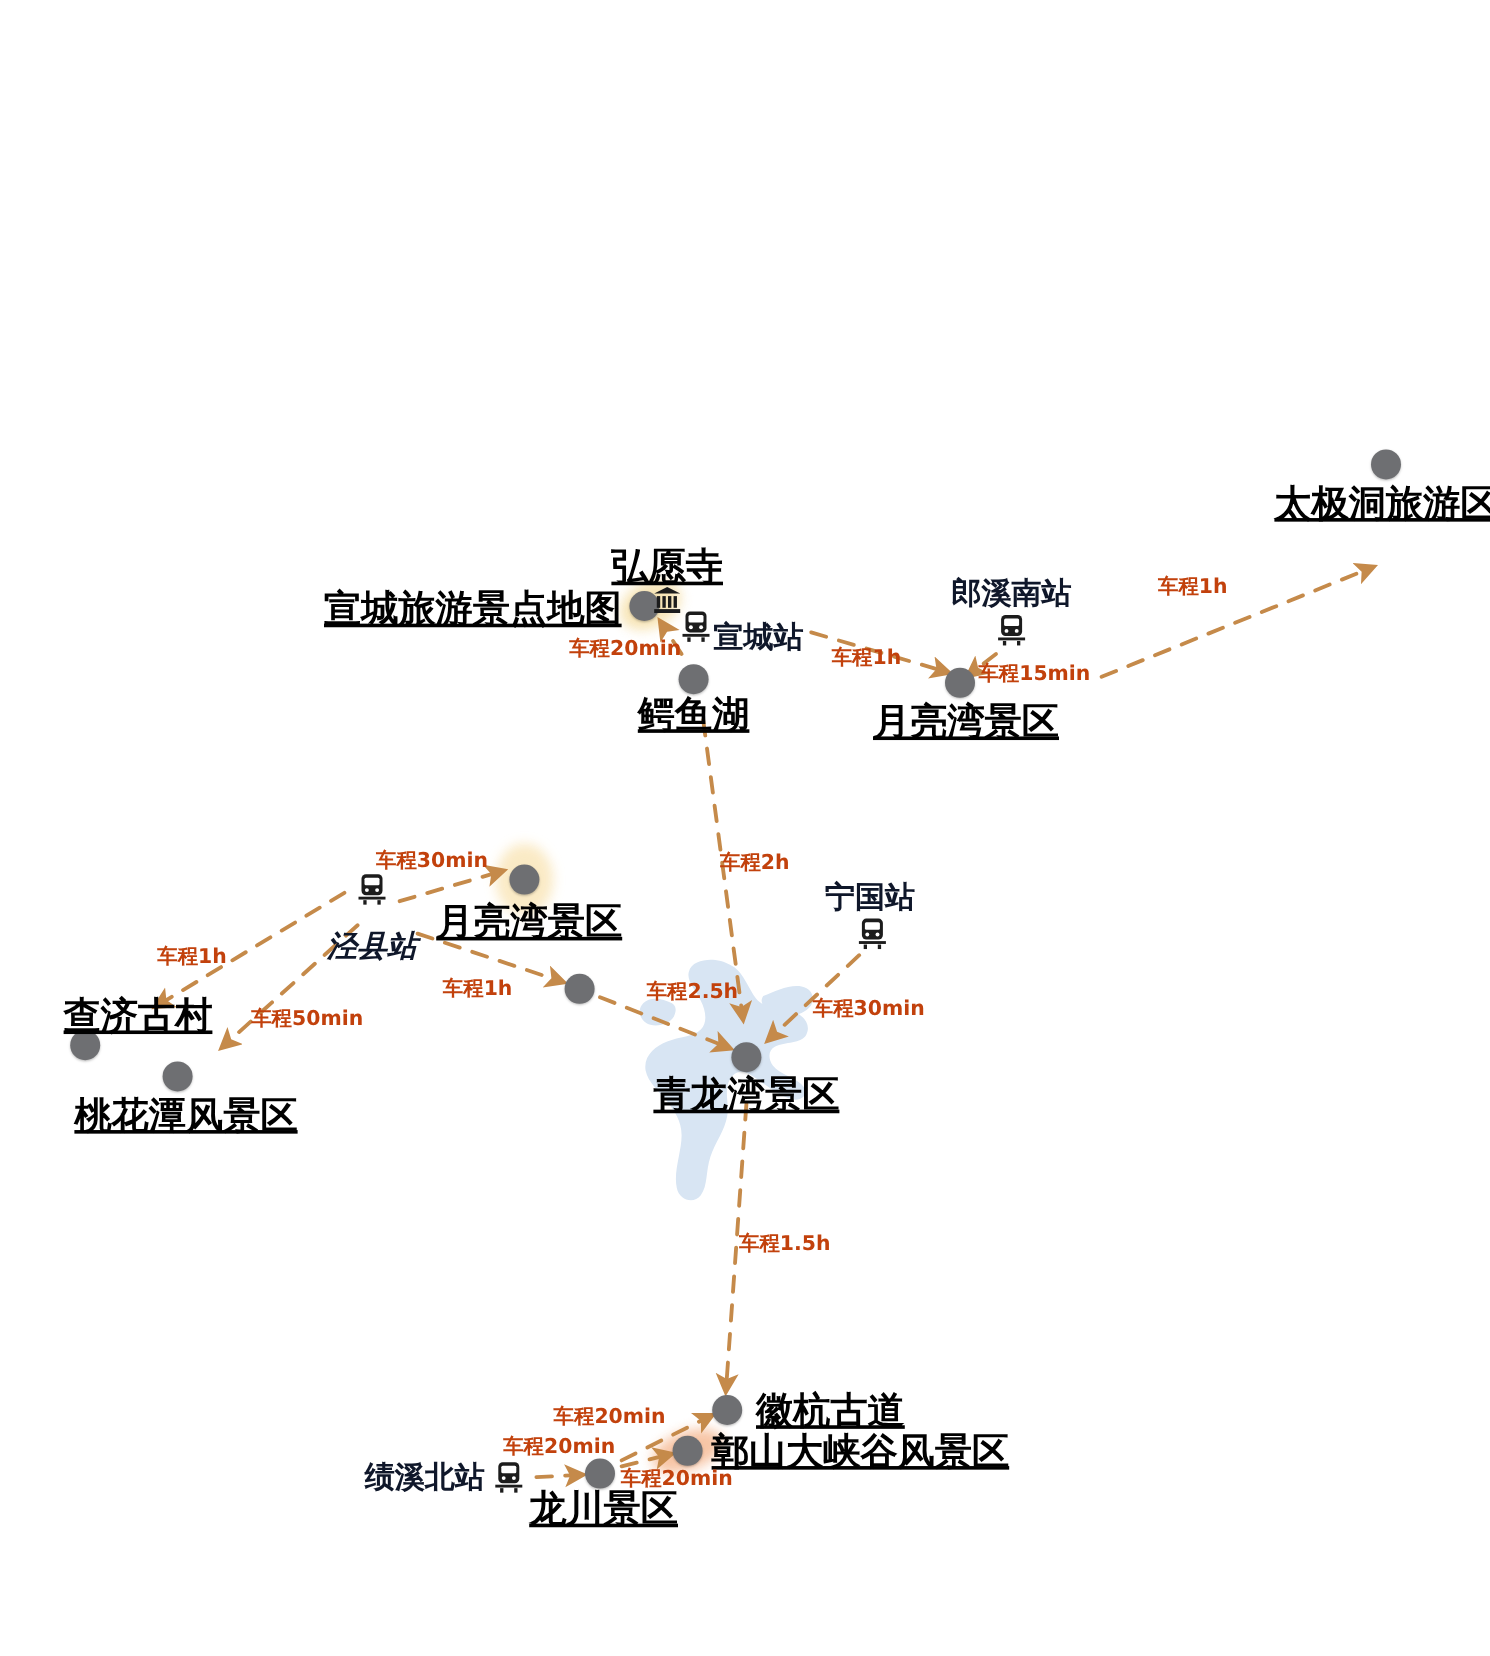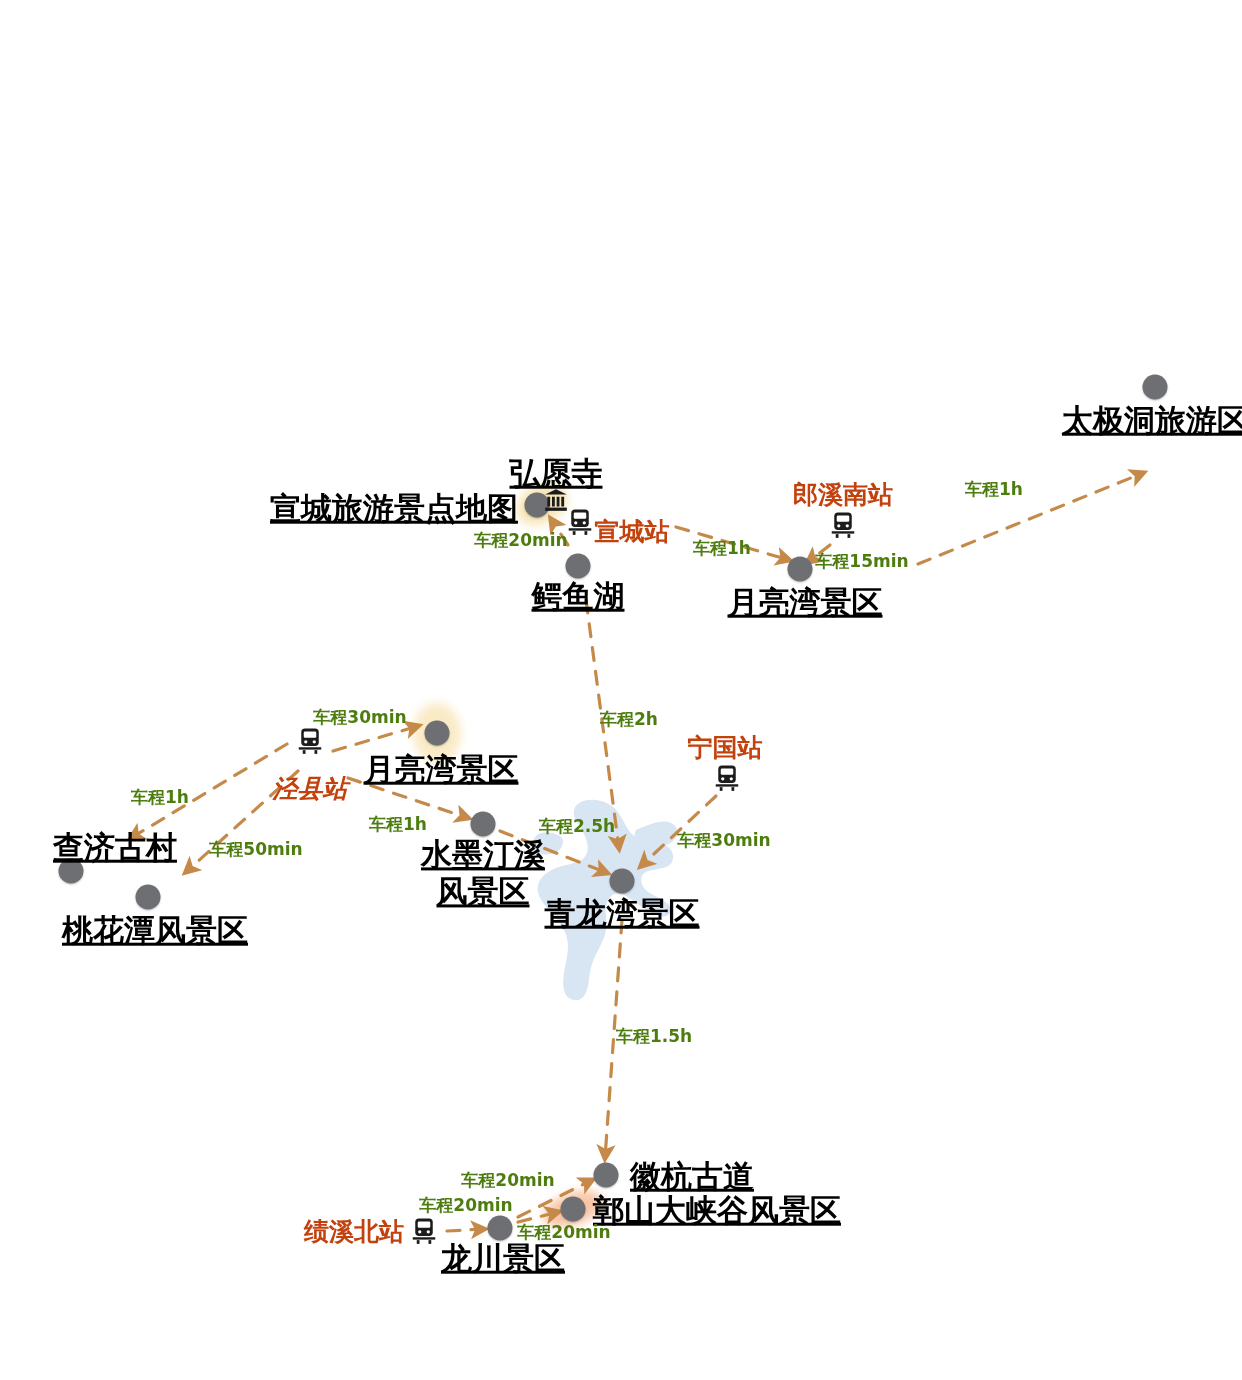--- a/index.html
+++ b/index.html
@@ -55,31 +55,31 @@
     text-decoration:underline;
   }
   .lbl.two{white-space:normal;text-align:center;width:150px;}
   .lbl.left{transform:translate(-100%,-50%);}
   .lbl.rightal{transform:translate(0,-50%);}
 
   .station{
     position:absolute;
     font-size:25px;
     font-weight:bold;
+    color:#0f172a;
+    white-space:nowrap;
+    transform:translate(-50%,-50%);
+    font-family:"DejaVu Sans","Liberation Sans",sans-serif;
+  }
+
+  .time{
+    position:absolute;
+    font-size:17px;
+    font-weight:bold;
     color:#c2410c;
-    white-space:nowrap;
-    transform:translate(-50%,-50%);
-    font-family:"DejaVu Sans","Liberation Sans",sans-serif;
-  }
-
-  .time{
-    position:absolute;
-    font-size:17px;
-    font-weight:bold;
-    color:#4d7c0f;
     white-space:nowrap;
     transform:translate(-50%,-50%);
     font-family:"DejaVu Sans","Liberation Sans",sans-serif;
   }
 
   
   .ico{
     position:absolute;
     transform:translate(-50%,-50%);
     line-height:1;
@@ -171,22 +171,20 @@
   </div>
 
   <div class="lbl" style="left:1155px;top:420px;">太极洞旅游区</div>
   <div class="lbl" style="left:556px;top:473px;">弘愿寺</div>
   <div class="lbl left" style="left:518px;top:508px;">宣城旅游景点地图</div>
   <div class="lbl" style="left:578px;top:596px;">鳄鱼湖</div>
   <div class="lbl" style="left:805px;top:602px;">月亮湾景区</div>
   <div class="lbl" style="left:441px;top:769px;">月亮湾景区</div>
   <div class="lbl" style="left:71px;top:847px;margin-left:44px;">查济古村</div>
   <div class="lbl" style="left:155px;top:930px;">桃花潭风景区</div>
-  <div class="lbl two" style="left:483px;top:873px;">水墨汀溪
-风景区</div>
   <div class="lbl" style="left:622px;top:913px;">青龙湾景区</div>
   <div class="lbl rightal" style="left:630px;top:1176px;">徽杭古道</div>
   <div class="lbl rightal" style="left:593px;top:1210px;">鄣山大峡谷风景区</div>
   <div class="lbl" style="left:503px;top:1258px;">龙川景区</div>
 
   <div class="ico" style="left:580px;top:522px;">
     <svg width="30" height="30" viewBox="0 0 24 24" fill="#1c1c1c">
       <rect x="5" y="2" width="14" height="14" rx="3"></rect>
       <rect x="7" y="4.4" width="10" height="5" rx="1" fill="#fff"></rect>
       <circle cx="8.6" cy="12.6" r="1.3" fill="#fff"></circle>

